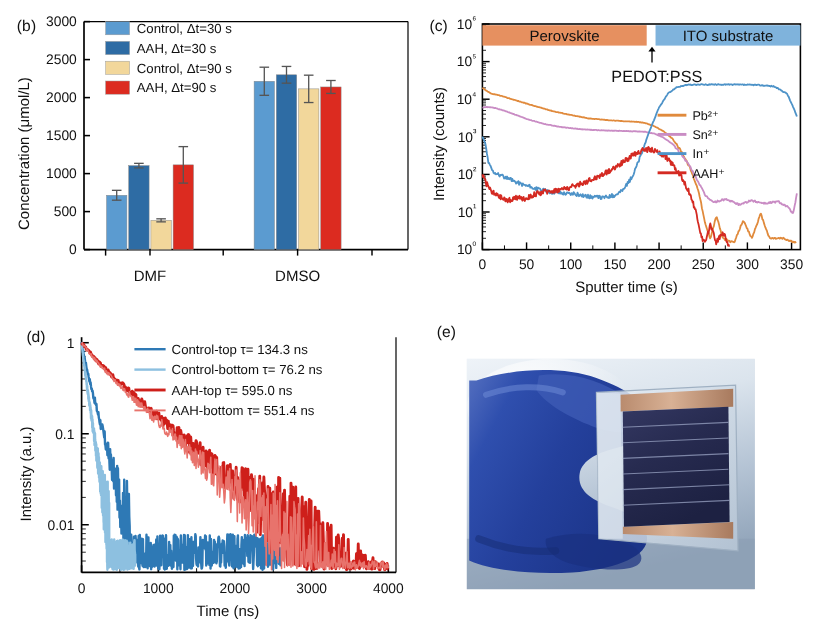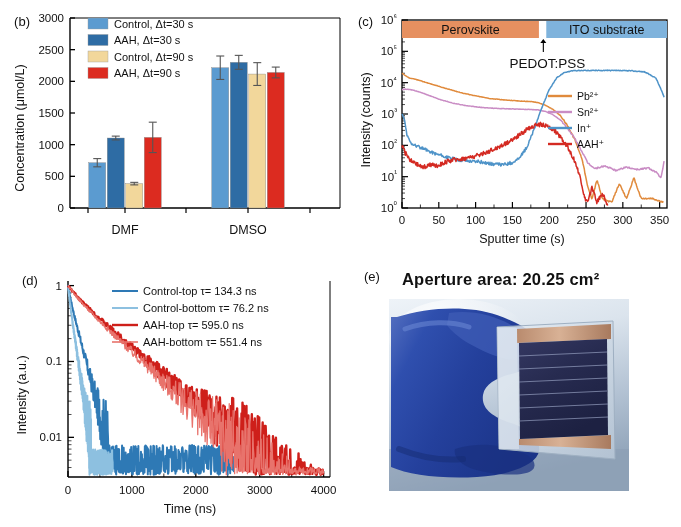--- a/index.html
+++ b/index.html
@@ -287,21 +287,20 @@
         <line x1="112" y1="70" x2="138" y2="70" stroke="#CE1F1A" stroke-width="2.4"></line>
         <text x="143" y="74" class="leg">AAH-top τ= 595.0 ns</text>
         <line x1="112" y1="87" x2="138" y2="87" stroke="#E8736C" stroke-width="1.6"></line>
         <text x="143" y="91" class="leg">AAH-bottom τ= 551.4 ns</text>
       </g>
   </svg>
 </div>
 
 <div class="panel" id="panel-e">
   <div id="e-tag">(e)</div>
-  <div id="e-title">Aperture area:  20.25 cm²</div>
   <div id="photo">
     <svg width="240" height="192" viewBox="0 0 240 192">
       <defs>
         <linearGradient id="bgG" x1="0" y1="0" x2="0.3" y2="1">
           <stop offset="0%" stop-color="#eef3f8"></stop>
             <stop offset="35%" stop-color="#dbe4ed"></stop>
           <stop offset="70%" stop-color="#b4c3d4"></stop>
             <stop offset="100%" stop-color="#93a6bb"></stop>
         </linearGradient>
         <linearGradient id="gloveG" x1="0" y1="0" x2="1" y2="0.6">

